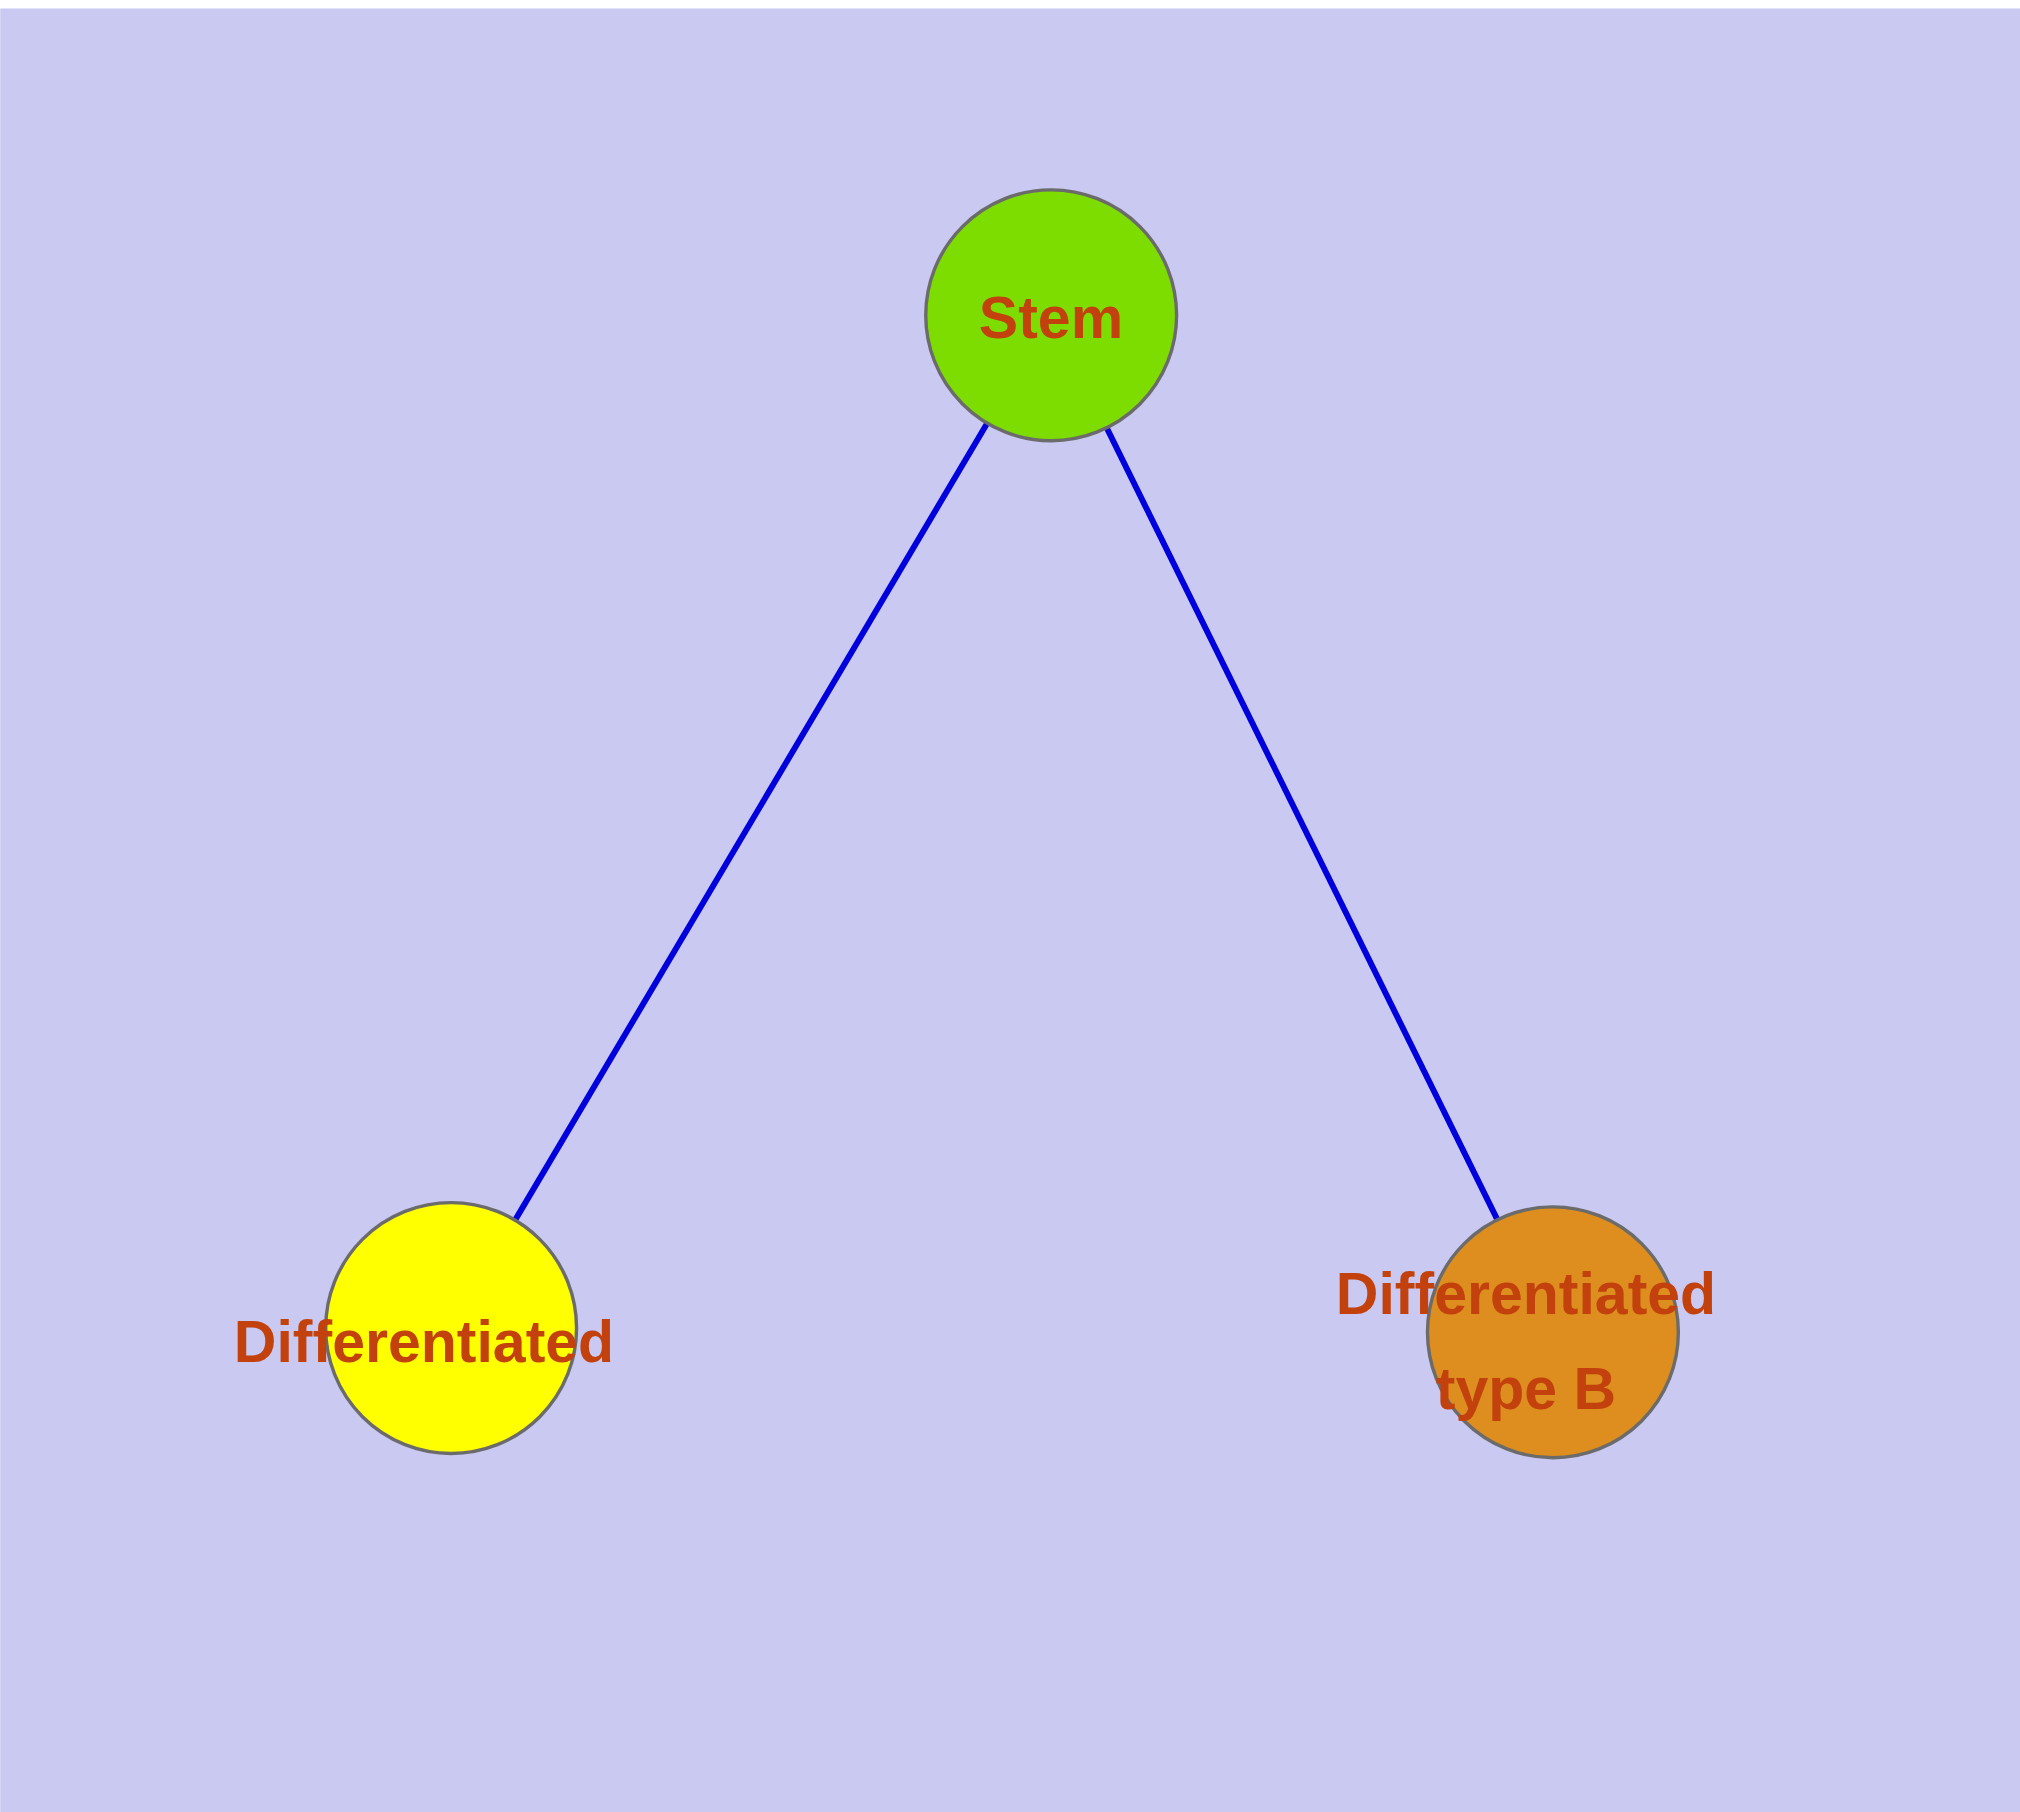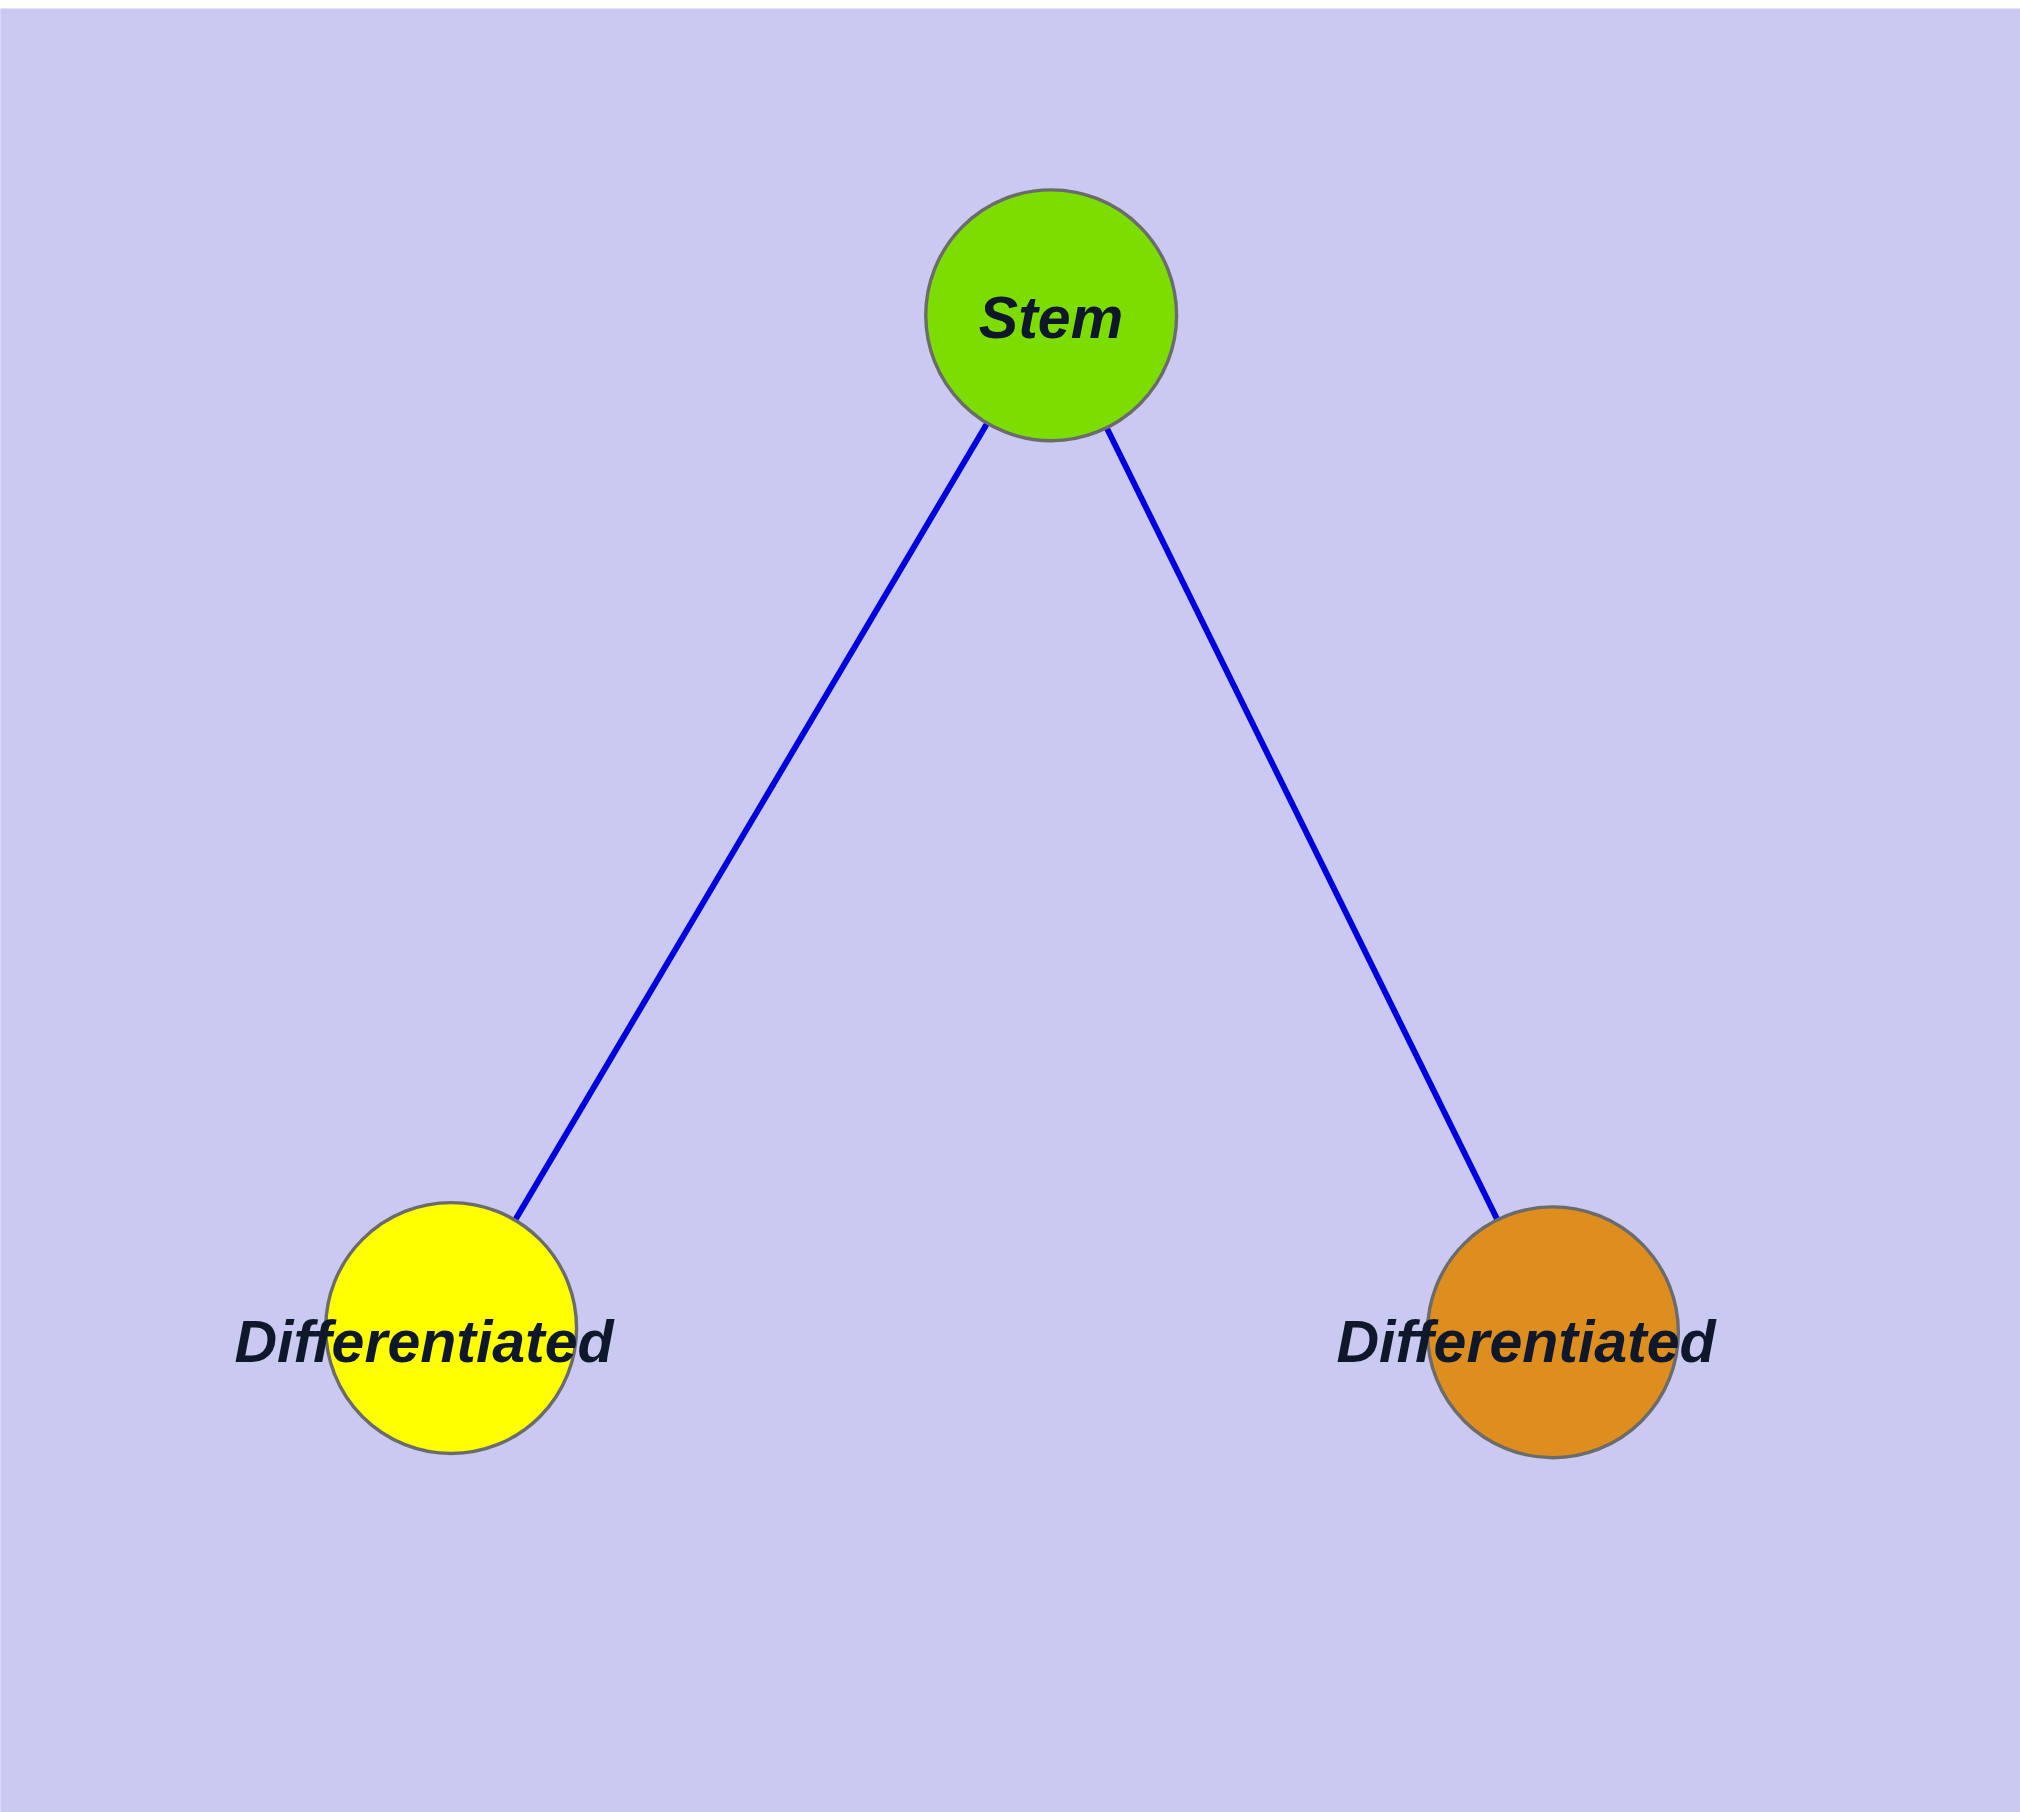--- a/index.html
+++ b/index.html
@@ -16,26 +16,25 @@
   }
   #diagram-svg {
     position: absolute;
     top: 0;
     left: 0;
   }
   .node-label {
     position: absolute;
     transform: translate(-50%, -50%);
     text-align: center;
-    color: #0f172a;
+    color: #c2410c;
     font-weight: bold;
     font-size: 59px;
     line-height: 95px;
     white-space: nowrap;
-    font-style: italic;
   }
 </style>
 </head>
 <body>
 
 <div id="canvas">
 
   <svg id="diagram-svg" width="2021" height="1812" viewBox="0 0 2384 2138">
 
     <rect x="0" y="10" width="2384" height="2128" fill="#c9c9f2"></rect>
@@ -49,16 +48,17 @@
   </svg>
 
   <div class="node-label" style="left:1051px; top:318px;">Stem</div>
 
   <div class="node-label" style="left:424px; top:1342px;">
     <div>Differentiated</div>
   </div>
 
   <div class="node-label" style="left:1526px; top:1342px;">
     <div>Differentiated</div>
+    <div>type B</div>
   </div>
 
 </div>
 
 
 </body></html>

